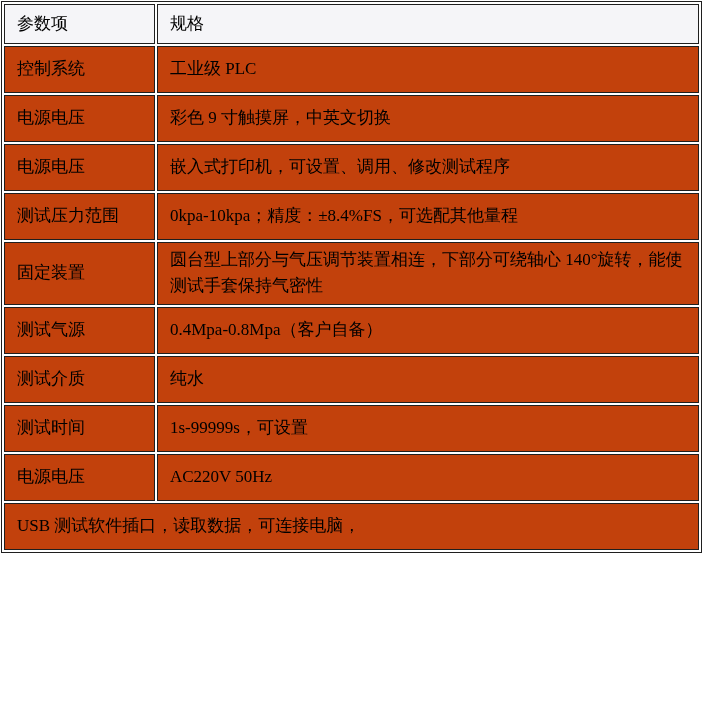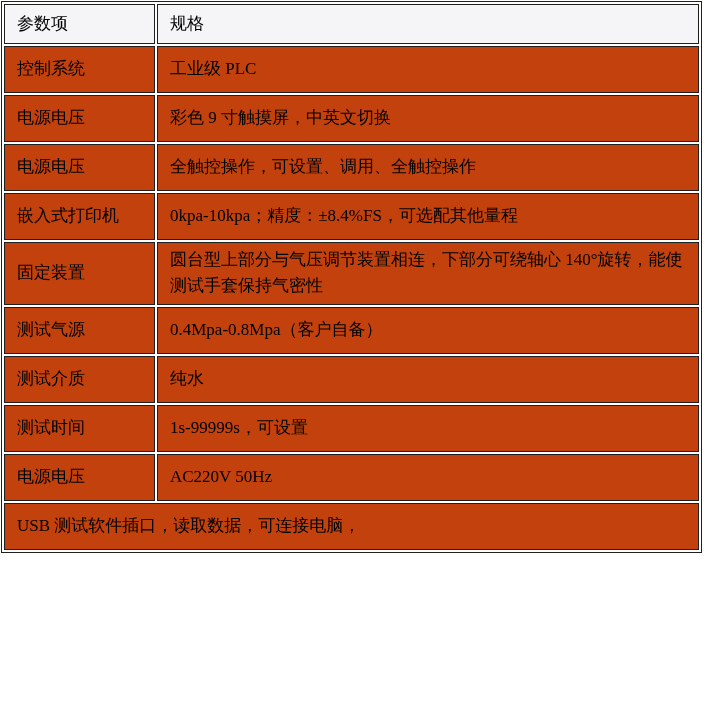--- a/index.html
+++ b/index.html
@@ -61,24 +61,24 @@
     <tr>
       <td>控制系统</td>
       <td>工业级 PLC</td>
     </tr>
     <tr>
       <td>电源电压</td>
       <td>彩色 9 寸触摸屏，中英文切换</td>
     </tr>
     <tr>
       <td>电源电压</td>
-      <td>全触控操作，可设置、调用、全触控操作</td>
+      <td>嵌入式打印机，可设置、调用、修改测试程序</td>
     </tr>
     <tr>
-      <td>嵌入式打印机</td>
+      <td>测试压力范围</td>
       <td>0kpa-10kpa；精度：±8.4%FS，可选配其他量程</td>
     </tr>
     <tr>
       <td>固定装置</td>
       <td>圆台型上部分与气压调节装置相连，下部分可绕轴心 140°旋转，能使测试手套保持气密性</td>
     </tr>
     <tr>
       <td>测试气源</td>
       <td>0.4Mpa-0.8Mpa（客户自备）</td>
     </tr>

